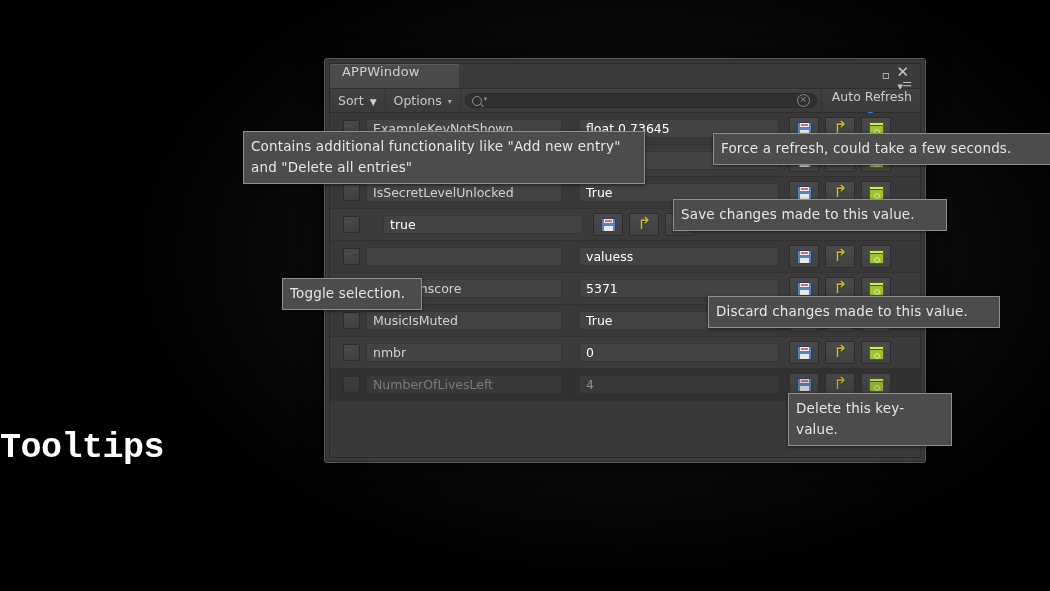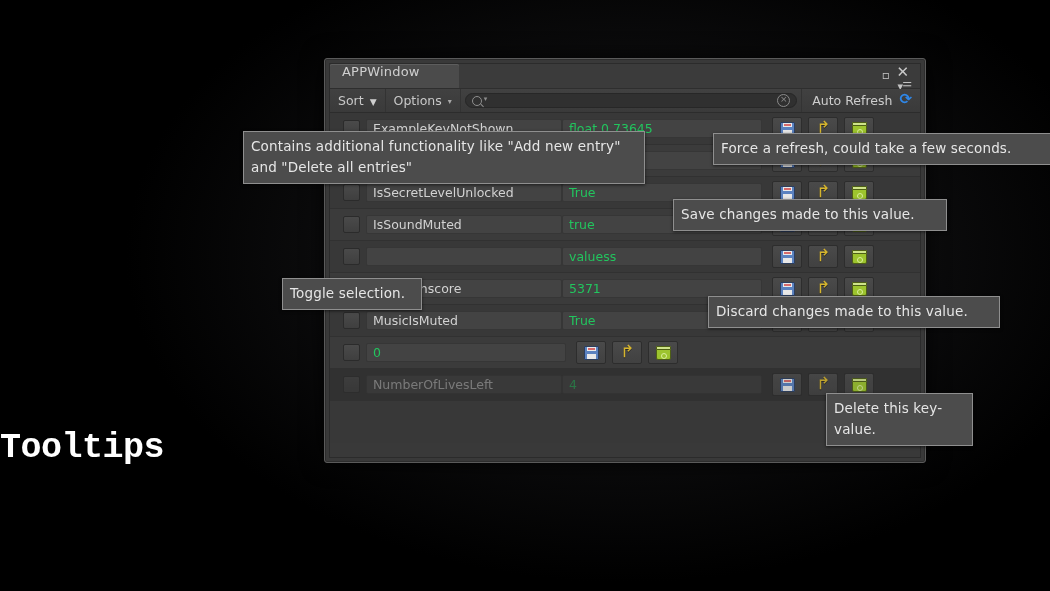--- a/index.html
+++ b/index.html
@@ -164,20 +164,21 @@
     text-align: center;
     flex: none;
   }
   .auto-refresh {
     display: flex;
     align-items: center;
     gap: 7px;
     padding: 0 8px 0 10px;
     border-left: 1px solid #333;
     height: 23px;
+    flex-direction: column;
   }
   .auto-refresh-label {
     color: #cdcdcd;
     font-size: 12.5px;
   }
   .refresh-icon {
     color: #2f87e8;
     font-size: 15px;
     line-height: 15px;
     font-weight: bold;
@@ -233,26 +234,26 @@
   .kv-field-val {
     width: 200px;
     height: 19px;
     background: #434343;
     border: 1px solid #363636;
     border-radius: 2px;
     display: flex;
     align-items: center;
     padding-left: 6px;
     box-sizing: border-box;
-    color: #22c55e;
+    color: #ffffff;
     font-size: 12.5px;
     flex: none;
     overflow: hidden;
     white-space: nowrap;
-    margin-left: 0;
+    margin-left: 17px;
   }
   .actions {
     display: flex;
     gap: 6px;
     margin-left: 10px;
     flex: none;
   }
   .act-btn {
     width: 28px;
     height: 21px;
@@ -337,21 +338,21 @@
     z-index: 40;
     box-shadow: 0 1px 3px rgba(0,0,0,0.6);
     white-space: pre-wrap;
     letter-spacing: 0.15px;
   }
   #tt-options  { left: 243px; top: 131px; width: 402px; }
   #tt-refresh  { left: 713px; top: 133px; width: 346px; }
   #tt-save     { left: 673px; top: 199px; width: 274px; }
   #tt-toggle   { left: 282px; top: 278px; width: 140px; }
   #tt-discard  { left: 708px; top: 296px; width: 292px; }
-  #tt-delete   { left: 826px; top: 393px; width: 147px; }
+  #tt-delete   { left: 788px; top: 393px; width: 164px; }
 
   
   #caption {
     position: absolute;
     left: 0; right: 0;
     top: 428px;
     text-align: left;
     color: #ffffff;
     font-family: Liberation Mono, monospace;
     font-weight: bold;
@@ -445,21 +446,20 @@
               <div class="act-btn">
                 <span class="icon-undo">↰</span>
               </div>
               <div class="act-btn">
                 <span class="icon-trash"></span>
               </div>
             </div>
           </div>
           <div class="kv-row alt">
             <div class="checkbox"></div>
-            <div class="kv-field">IsSoundMuted</div>
             <div class="kv-field-val">true</div>
             <div class="actions">
               <div class="act-btn">
                 <span class="icon-save"></span>
               </div>
               <div class="act-btn">
                 <span class="icon-undo">↰</span>
               </div>
               <div class="act-btn">
                 <span class="icon-trash"></span>
@@ -509,20 +509,21 @@
               <div class="act-btn">
                 <span class="icon-undo">↰</span>
               </div>
               <div class="act-btn">
                 <span class="icon-trash"></span>
               </div>
             </div>
           </div>
           <div class="kv-row alt">
             <div class="checkbox"></div>
+            <div class="kv-field">nmbr</div>
             <div class="kv-field-val">0</div>
             <div class="actions">
               <div class="act-btn">
                 <span class="icon-save"></span>
               </div>
               <div class="act-btn">
                 <span class="icon-undo">↰</span>
               </div>
               <div class="act-btn">
                 <span class="icon-trash"></span>

